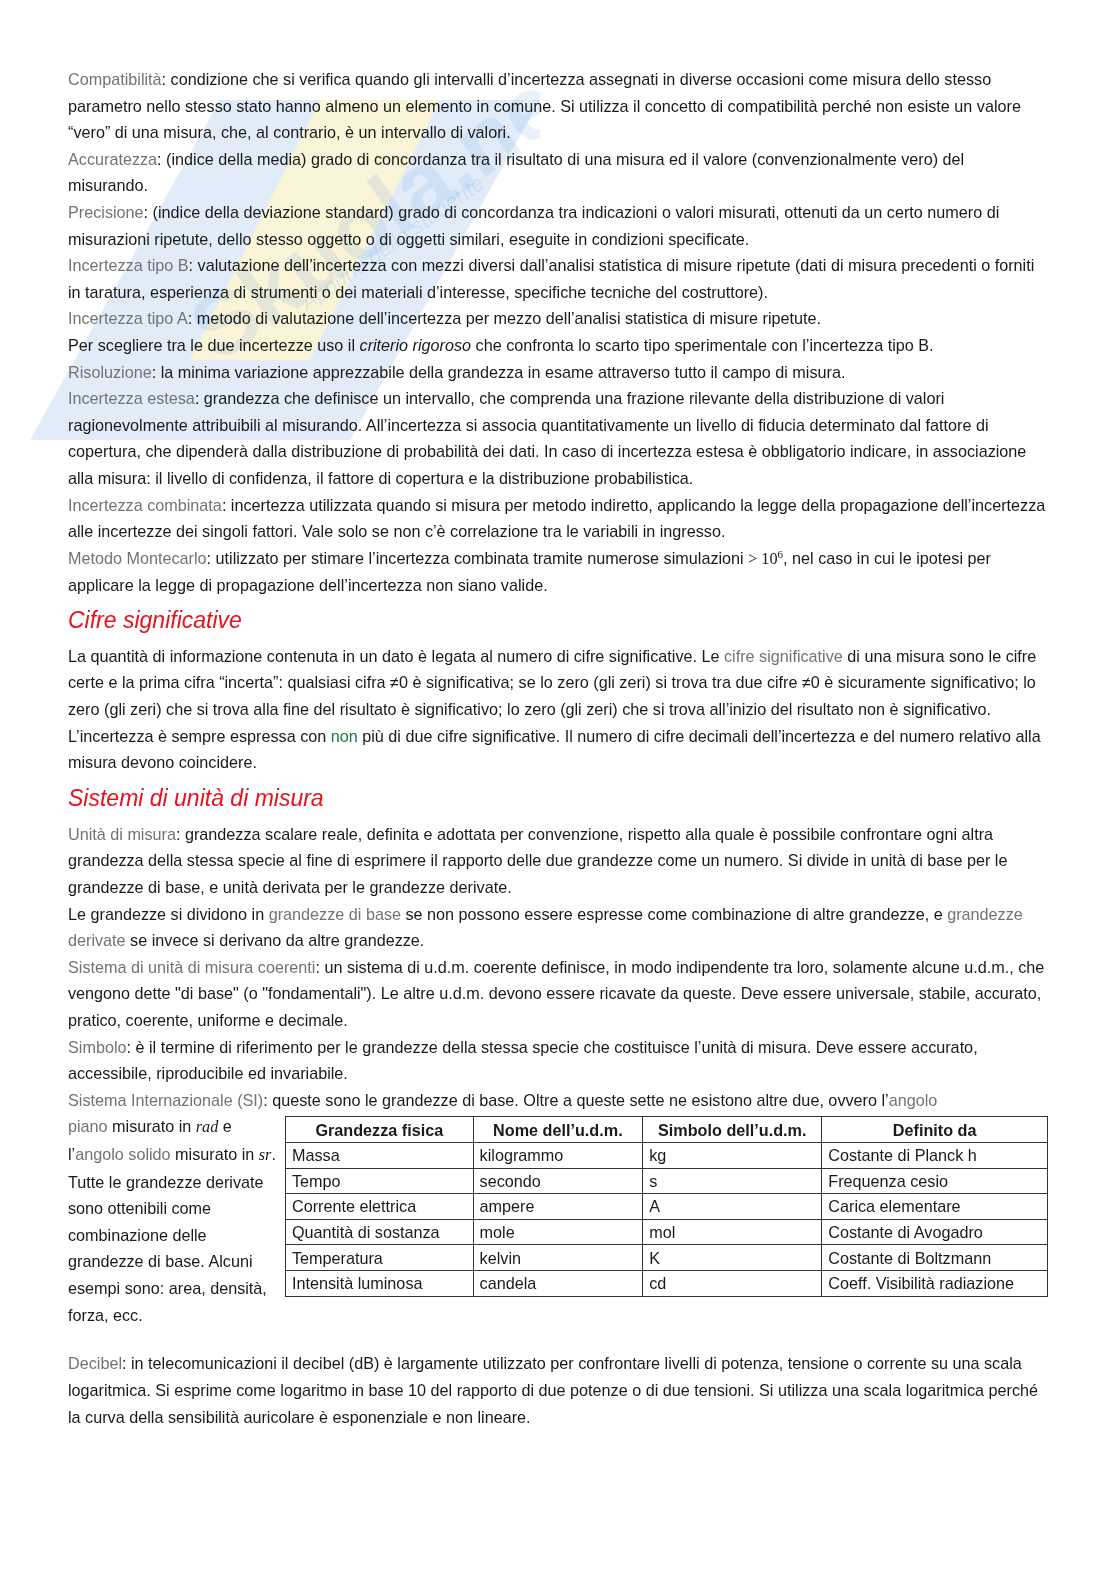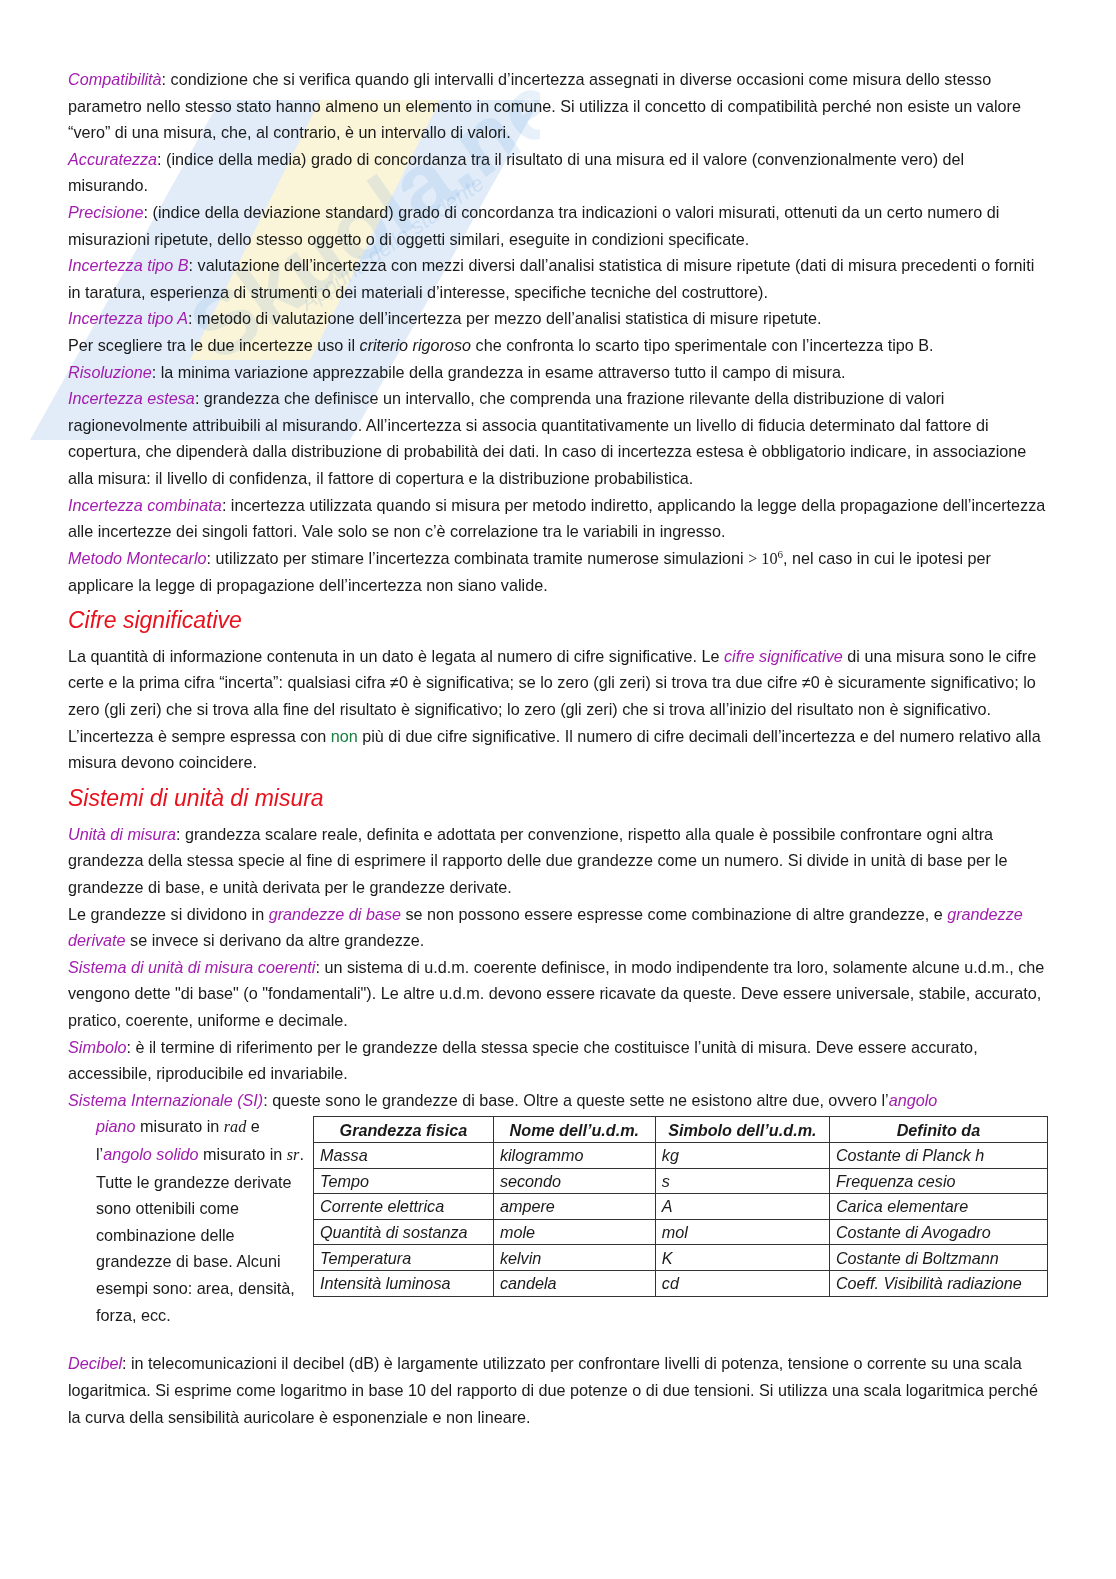--- a/index.html
+++ b/index.html
@@ -10,37 +10,37 @@
     }
     .watermark {
       position: absolute; left: 20px; top: 60px; width: 520px; height: 420px;
       pointer-events: none; z-index: 0;
     }
     .page {
       position: absolute; left: 68px; top: 66px; width: 980px; z-index: 1;
       font-size: 16.2px; line-height: 26.6px;
     }
     .p { margin: 0; }
-    .term { color: #a21caf; font-style: italic; }
+    .term { color: #737373; }
     .hl { color: #15803d; }
     .it { font-style: italic; }
     .math { font-family: Liberation Serif, serif; font-style: italic; }
     .h {
       color: #e8111c; font-style: italic; font-size: 23px; line-height: 30px;
       margin: 8px 0 8px 0; font-weight: normal;
     }
-    .si-wrap { position: relative; height: 237px; margin-left: 28px; }
+    .si-wrap { position: relative; height: 237px; }
     .si-left { position: absolute; left: 0; top: 0; width: 210px; }
     table.si {
       position: absolute; left: 217px; top: 3px;
       border-collapse: collapse; font-size: 16.2px;
     }
     table.si th, table.si td {
       border: 1px solid #333; padding: 0 6px;
-      height: 24.6px; line-height: 24px; white-space: nowrap; font-style: italic;
+      height: 24.6px; line-height: 24px; white-space: nowrap;
     }
     table.si th { font-weight: bold; }
     .c1 { width: 185px; } .c2 { width: 167px; } .c3 { width: 173px; } .c4 { width: 223px; }
     sup { font-size: 11px; line-height: 0; }
   </style>
 </head>
 <body>
 
 <svg class="watermark" viewBox="0 0 520 420">
   <g opacity="0.16">

